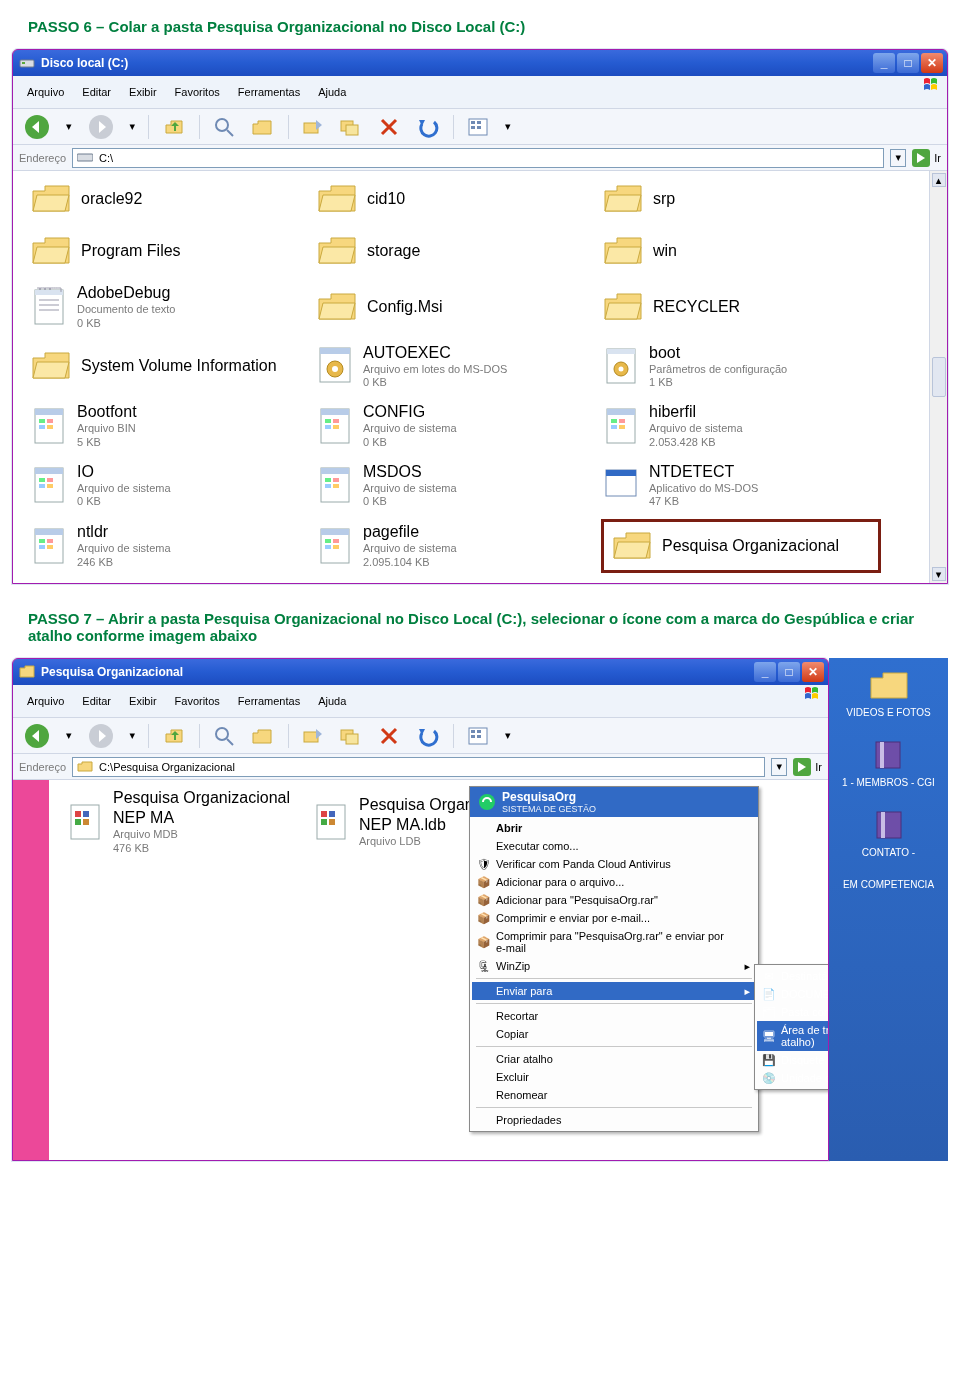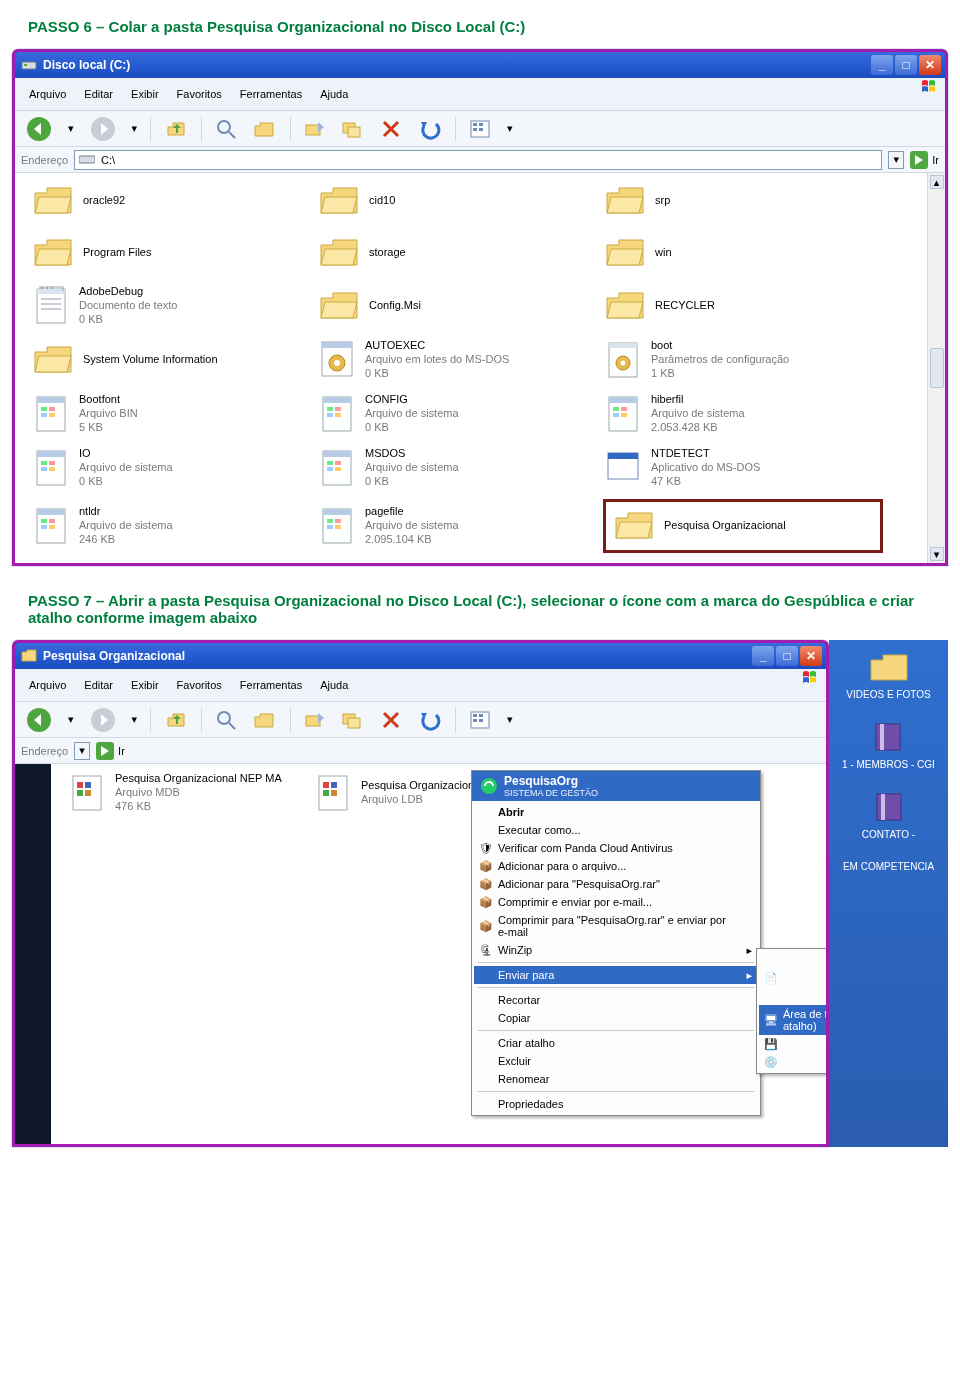--- a/index.html
+++ b/index.html
@@ -1,19 +1,19 @@
 <!DOCTYPE html>
 <html><head>
 <meta charset="utf-8">
 <style>
   * { box-sizing: border-box; margin: 0; padding: 0; }
   body { font-family: Tahoma, Verdana, sans-serif; font-size: 11px; background: #fff; color: #000; width: 960px; }
   .page { padding: 10px 12px; }
   .step-title { font-family: Verdana, sans-serif; font-size: 15px; font-weight: bold; color: #007F3F; margin: 8px 0 14px 16px; }
-  .xp-window { border: 3px solid #a21caf; border-radius: 6px 6px 0 0; overflow: hidden; margin-bottom: 26px; background:#0f172a; box-shadow: 0 0 0 1px #dfe6f2; }
+  .xp-window { border: 1px solid #a21caf; border-radius: 6px 6px 0 0; overflow: hidden; margin-bottom: 26px; background:#ec4899; box-shadow: 0 0 0 1px #dfe6f2; }
   .xp-titlebar { background: linear-gradient(#3a6add,#255bd1 50%,#1c4cc0); color:#fff; display:flex; align-items:center; justify-content:space-between; height:26px; padding: 0 4px 0 6px; }
   .xp-title-left { display:flex; align-items:center; gap:6px; font-weight:bold; font-size:12px; }
   .xp-ctrls { display:flex; gap:2px; }
   .xp-ctrl { width:22px; height:20px; border-radius:3px; display:flex; align-items:center; justify-content:center; font-weight:bold; font-size:12px; }
   .xp-min,.xp-max { background: linear-gradient(#7ea6ec,#3b6ad5); color:#fff; }
   .xp-close { background: linear-gradient(#f18b6f,#d13915); color:#fff; }
   .xp-menubar { background:#eef3fa; border-bottom:1px solid #d0d7e5; height:33px; display:flex; align-items:center; padding:0 6px; gap:2px; position:relative; }
   .xp-menu-item { padding: 2px 8px; color:#000; cursor:default; }
   .xp-logo { position:absolute; right:6px; top:1px; }
   .xp-toolbar { background:#f3f6fb; border-bottom:1px solid #d0d7e5; height:36px; display:flex; align-items:center; padding:0 6px; gap:6px; }
@@ -27,21 +27,21 @@
   .xp-body { position:relative; background:#fff; display:flex; }
   .xp-content { flex:1; padding:6px 4px 10px 16px; }
   .xp-scroll { width:18px; background:#f0f0f0; border-left:1px solid #d0d7e5; display:flex; flex-direction:column; align-items:center; justify-content:space-between; padding:2px 0; }
   .scroll-arrow,.scroll-thumb { width:14px; background:#e2e7f1; border:1px solid #b9c4d9; }
   .scroll-arrow { height:14px; display:flex; align-items:center; justify-content:center; }
   .scroll-thumb { height:40px; border-radius:2px; }
   .icon-grid { display:grid; grid-template-columns: repeat(3, 280px); column-gap: 6px; row-gap: 8px; }
   .file-item { display:flex; align-items:center; gap:10px; min-height:44px; padding:2px; }
   .file-item.hl { border:3px solid #7a1e12; padding:6px 8px; }
   .file-labels { line-height:1.25; }
-  .file-name { color:#000; font-size:11px; }
+  .file-name { color:#000; font-size:16px; }
   .file-sub { color:#7a7a7a; font-size:11px; }
   .folder-svg { width:40px; height:34px; }
   .doc-svg { width:36px; height:40px; }
   .desktop-strip { width:119px; background: linear-gradient(#2f6fcf,#2a5db0); padding:10px 6px 0 6px; display:flex; flex-direction:column; gap:18px; align-items:center; }
   .desk-ico { display:flex; flex-direction:column; align-items:center; color:#fff; font-size:10px; text-align:center; gap:3px; }
   .ctx-menu { position:absolute; background:#fdfdfd; border:1px solid #8a8a8a; box-shadow:2px 2px 3px rgba(0,0,0,.3); padding:2px; font-size:11px; min-width:230px; }
   .ctx-menu .hdr { background:#316ac5; color:#fff; padding:3px 8px 3px 8px; margin:-2px -2px 2px -2px; display:flex; align-items:center; gap:6px; font-size:12px; font-weight:bold; }
   .ctx-item { display:flex; align-items:center; gap:6px; padding:3px 26px 3px 24px; position:relative; cursor:default; }
   .ctx-item.bold { font-weight:bold; }
   .ctx-item.hl { background:#316ac5; color:#fff; }
@@ -545,20 +545,26 @@
               <rect x="4" y="9" width="4" height="3" fill="#6f8ab4"></rect>
               <rect x="10" y="4" width="4" height="3" fill="#6f8ab4"></rect>
               <rect x="10" y="9" width="4" height="3" fill="#6f8ab4"></rect>
             </svg>
           </span>
       <span class="tb-btn">▾</span>
     </div>
 
     <div class="xp-addrbar">
       <span class="addr-label">Endereço</span>
+      <div class="addr-box">
+        <span><svg width="16" height="12">
+                <path d="M1 11 L1 4 L5 4 L5 2 L15 2 L15 11 Z" fill="#f7d77e" stroke="#caa93e"></path>
+              </svg></span>
+        <span>C:\Pesquisa Organizacional</span>
+      </div>
       <div class="addr-dd">▾</div>
       <div class="go-btn">
         <svg width="18" height="18">
               <rect width="18" height="18" rx="3" fill="#4fa63f"></rect>
               <path d="M5 4 L13 9 L5 14 Z" fill="#fff"></path>
             </svg>
         <span>Ir</span>
       </div>
     </div>
 

